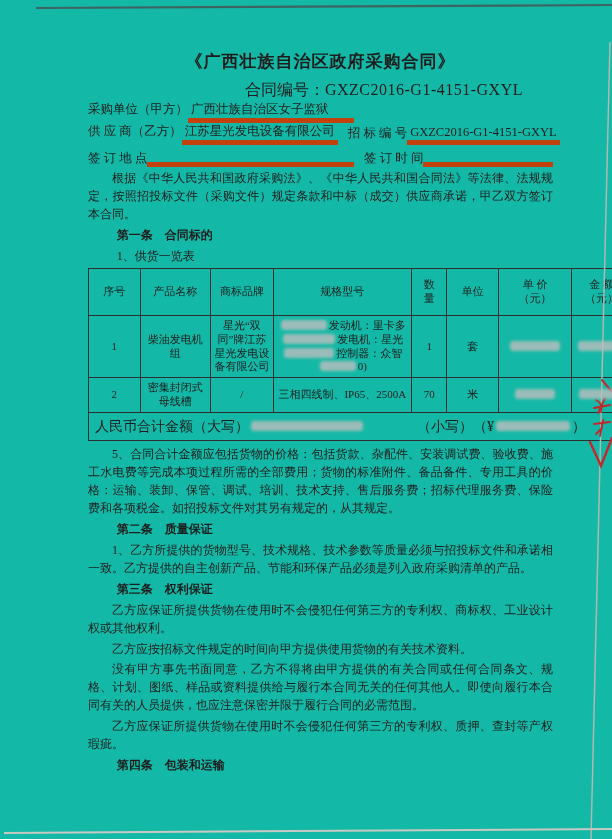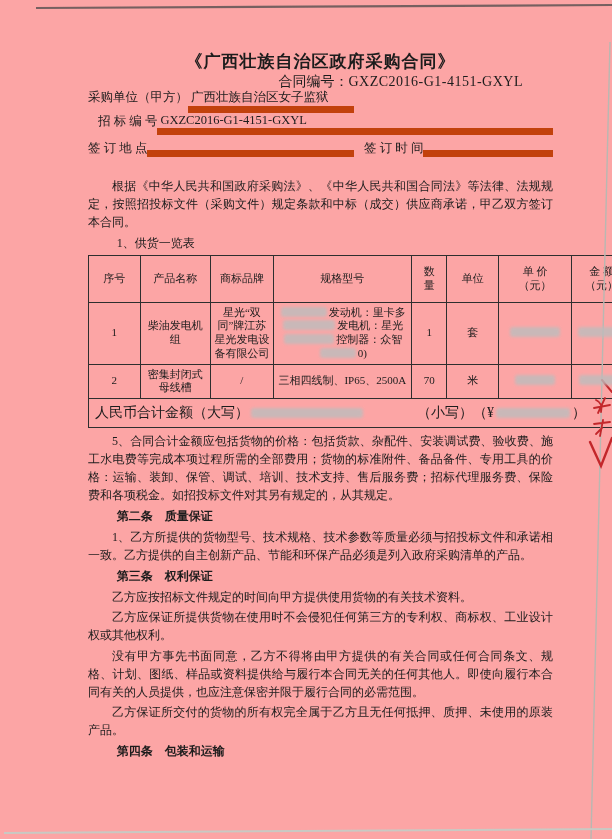--- a/index.html
+++ b/index.html
@@ -3,39 +3,39 @@
 <meta charset="utf-8">
 <style>
   html,body{margin:0;padding:0;}
   body{
     width:612px;height:839px;overflow:hidden;
     background:#fbfbf9;
     font-family:"Liberation Serif","DejaVu Serif",serif;
     color:#1c1c1c;
     position:relative;
   }
-  .page{position:absolute;inset:0;background:#fca5a5;overflow:hidden;}
+  .page{position:absolute;inset:0;background:#14b8a6;overflow:hidden;}
   .edges,.stamp{position:absolute;pointer-events:none;}
   .edges{left:0;top:0;}
   .stamp{right:0;top:376px;}
   .content{padding:50px 59px 0 88px;}
 
   h1.title{
     margin:0;padding:0;
     font-size:17px;font-weight:bold;text-align:center;letter-spacing:1px;
   }
-  .cno{text-align:right;padding-right:30px;font-size:14px;}
+  .cno{margin-top:7px;text-align:right;padding-right:30px;font-size:16px;}
   .cno .num{letter-spacing:0.5px;}
 
   .fields{font-size:12.5px;}
   .frow{display:flex;height:22px;align-items:flex-end;}
   .fl{display:flex;width:266px;}
   .fr{display:flex;flex:1;margin-left:10px;}
   .lab{white-space:nowrap;}
-  .val{flex:1;border-bottom:7px solid #c2410c;padding:0 3px;white-space:nowrap;overflow:hidden;}
+  .val{flex:1;border-bottom:5px solid #c2410c;padding:0 3px;white-space:nowrap;overflow:hidden;}
 
   .para{
     margin:2.5px 0;font-size:12px;line-height:18px;
     text-indent:2em;text-align:justify;
   }
   .sec-heading{
     margin:3px 0;font-size:12px;line-height:18px;
     text-indent:2.4em;font-weight:bold;
   }
   .list-label{margin:2px 0;font-size:12px;line-height:18px;text-indent:2.4em;}
@@ -88,39 +88,44 @@
     </div>
 
     <div class="fields">
       <div class="frow">
         <span class="fl">
             <span class="lab">采购单位（甲方）</span>
             <span class="val">广西壮族自治区女子监狱</span>
           </span>
       </div>
       <div class="frow">
+        <span class="fl">
+            <span class="lab">供 应 商（乙方）</span>
+            <span class="val">江苏星光发电设备有限公司</span>
+          </span>
         <span class="fr">
             <span class="lab">招 标 编 号</span>
             <span class="val">GXZC2016-G1-4151-GXYL</span>
           </span>
       </div>
       <div class="frow">
         <span class="fl">
             <span class="lab">签 订 地 点</span>
             <span class="val"></span>
           </span>
         <span class="fr">
             <span class="lab">签 订 时 间</span>
             <span class="val"></span>
           </span>
       </div>
     </div>
 
-    <p class="para" style="margin-top:20px">根据《中华人民共和国政府采购法》、《中华人民共和国合同法》等法律、法规规定，按照招投标文件（采购文件）规定条款和中标（成交）供应商承诺，甲乙双方签订本合同。</p>
+    <p class="para" style="margin-top:2px">根据《中华人民共和国政府采购法》、《中华人民共和国合同法》等法律、法规规定，按照招投标文件（采购文件）规定条款和中标（成交）供应商承诺，甲乙双方签订本合同。</p>
 
+    <p class="sec-heading">第一条　合同标的</p>
     <p class="list-label">1、供货一览表</p>
 
     <table class="supply">
       <colgroup>
           <col style="width: 9.5%;">
           <col style="width: 13%;">
           <col style="width: 11.5%;">
           <col style="width: 25.5%;">
           <col style="width: 6.5%;">
           <col style="width: 9.5%;">
@@ -169,21 +174,21 @@
             <td colspan="8" class="tfoot-cell"><div class="tfoot-flex">人民币合计金额（大写）<span class="redact" style="width: 112px;"></span><span class="gap" style="width: 52px;"></span>（小写）（¥<span class="redact" style="width: 74px;"></span>）</div></td>
           </tr>
         </tfoot>
     </table>
 
     <div>
         <p class="para">5、合同合计金额应包括货物的价格：包括货款、杂配件、安装调试费、验收费、施工水电费等完成本项过程所需的全部费用；货物的标准附件、备品备件、专用工具的价格：运输、装卸、保管、调试、培训、技术支持、售后服务费；招标代理服务费、保险费和各项税金。如招投标文件对其另有规定的，从其规定。</p>
         <p class="sec-heading">第二条　质量保证</p>
         <p class="para">1、乙方所提供的货物型号、技术规格、技术参数等质量必须与招投标文件和承诺相一致。乙方提供的自主创新产品、节能和环保产品必须是列入政府采购清单的产品。</p>
         <p class="sec-heading">第三条　权利保证</p>
+        <p class="para">乙方应保证所提供货物在使用时不会侵犯任何第三方的专利权、商标权、工业设计权或其他权利。</p>
         <p class="para">乙方应按招标文件规定的时间向甲方提供使用货物的有关技术资料。</p>
-        <p class="para">乙方应保证所提供货物在使用时不会侵犯任何第三方的专利权、商标权、工业设计权或其他权利。</p>
         <p class="para">没有甲方事先书面同意，乙方不得将由甲方提供的有关合同或任何合同条文、规格、计划、图纸、样品或资料提供给与履行本合同无关的任何其他人。即使向履行本合同有关的人员提供，也应注意保密并限于履行合同的必需范围。</p>
-        <p class="para">乙方保证所交付的货物的所有权完全属于乙方且无任何抵押、质押、未使用的原装产品。</p>
+        <p class="para">乙方应保证所提供货物在使用时不会侵犯任何第三方的专利权、质押、查封等产权瑕疵。</p>
         <p class="sec-heading">第四条　包装和运输</p>
       </div>
 
   </div>
 </div>
 
 </body></html>

